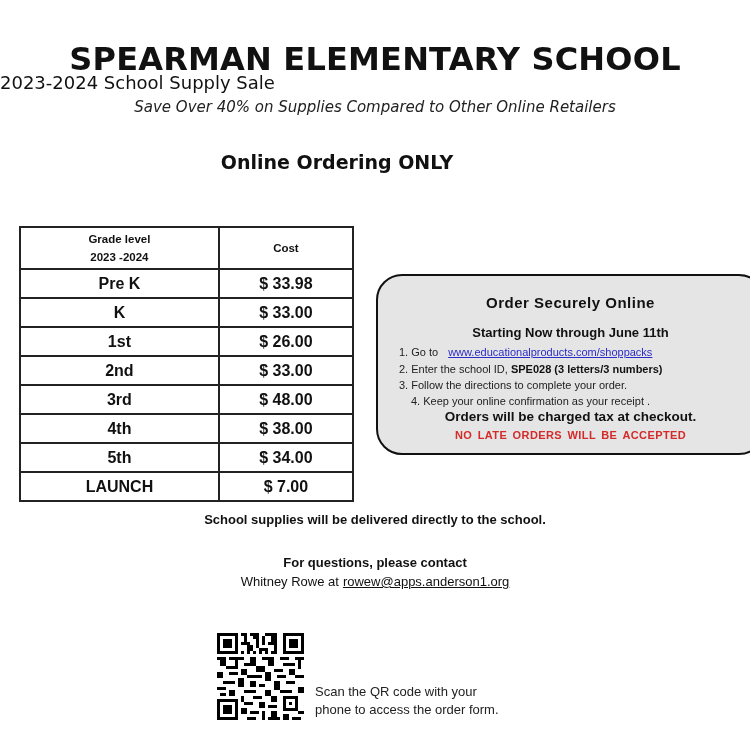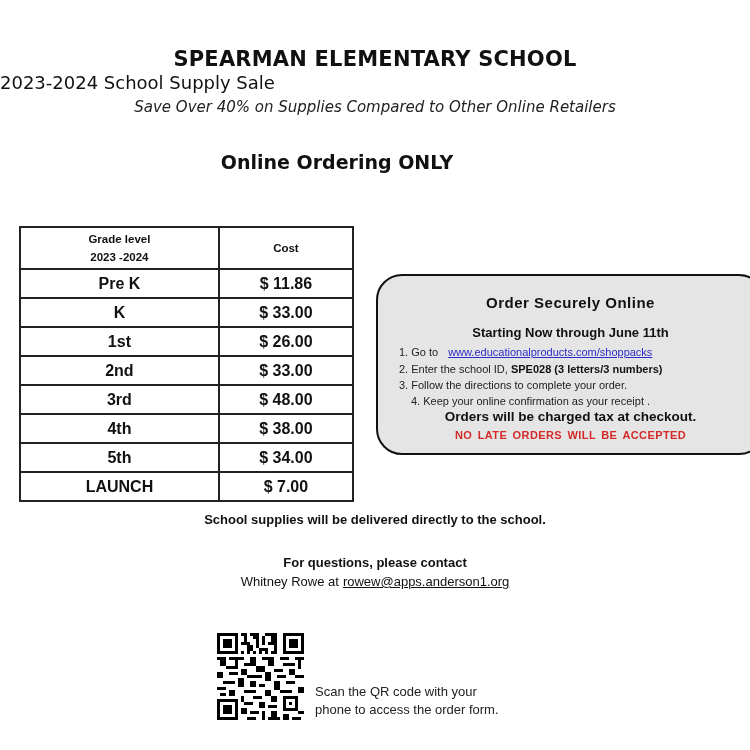--- a/index.html
+++ b/index.html
@@ -2,21 +2,21 @@
 <html><head>
   <meta charset="utf-8">
   <style>
     * { box-sizing: border-box; margin: 0; padding: 0; }
     html, body { width: 750px; height: 750px; background: #ffffff; overflow: hidden; }
     body { position: relative; font-family: "Liberation Sans", sans-serif; color: #111; }
 
     .title {
       position: absolute; left: 0; width: 750px; top: 41px;
       text-align: center; font-family: "DejaVu Sans", sans-serif;
-      font-weight: bold; font-size: 21px; letter-spacing: 0.2px; color: #111;
+      font-weight: bold; font-size: 32px; letter-spacing: 0.2px; color: #111;
       line-height: 36px;
     }
     .subtitle {
       position: absolute; left: 0; width: 750px; top: 72px;
       text-align: left; font-family: "DejaVu Sans", sans-serif;
       font-size: 18px; color: #111; line-height: 22px;
     }
     .tagline {
       position: absolute; left: 0; width: 750px; top: 97px;
       text-align: center; font-family: "DejaVu Sans", sans-serif;
@@ -112,21 +112,21 @@
       <th class="col-grade">
         <div>Grade level</div>
         <div>2023 -2024</div>
       </th>
       <th class="col-cost">Cost</th>
     </tr>
   </thead>
   <tbody>
     <tr>
         <td>Pre K</td>
-        <td>$ 11.86</td>
+        <td>$ 33.98</td>
       </tr>
     <tr>
         <td>K</td>
         <td>$ 33.00</td>
       </tr>
     <tr>
         <td>1st</td>
         <td>$ 26.00</td>
       </tr>
     <tr>

